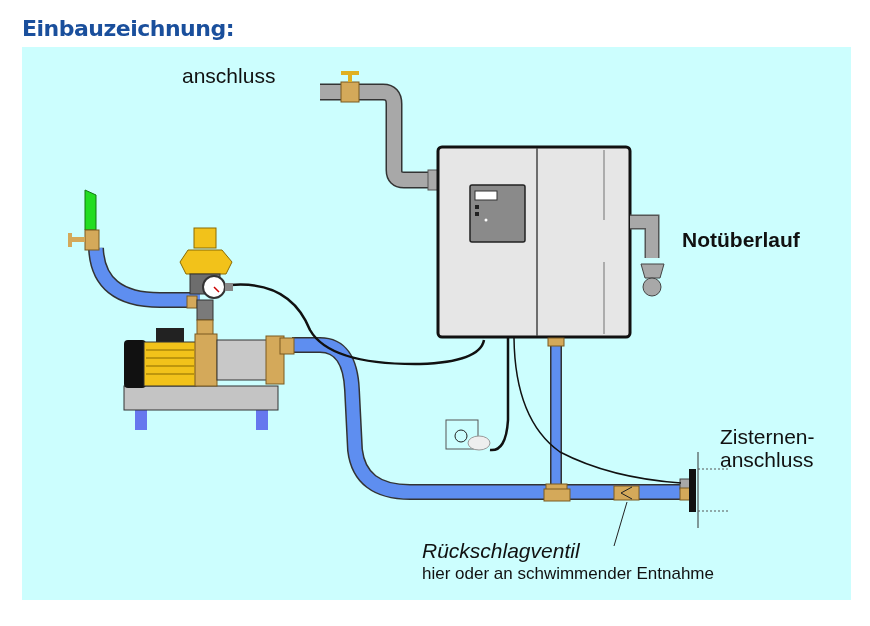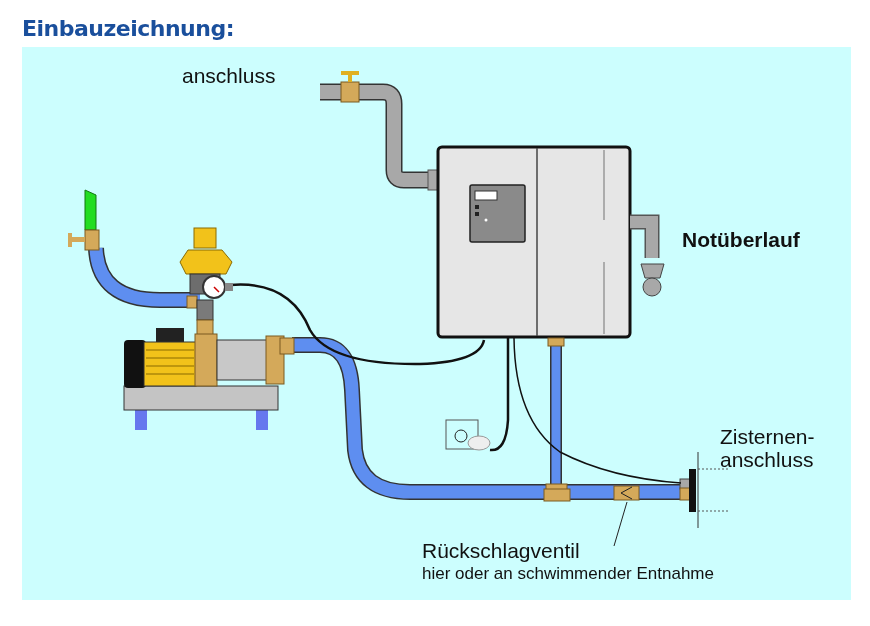--- a/index.html
+++ b/index.html
@@ -132,14 +132,14 @@
 </svg>
 
 <div class="lbl" style="left:182px;top:64px;">
   <div>anschluss</div>
 </div>
 <div class="lbl" style="left:682px;top:228px;font-weight:bold;">Notüberlauf</div>
 <div class="lbl" style="left:720px;top:417px;margin-top:8px;">
   <div>Zisternen-</div>
   <div>anschluss</div>
 </div>
-<div class="lbl" style="left:422px;top:539px;">Rückschlagventil</div>
+<div class="lbl" style="left:422px;top:539px;font-style:italic;">Rückschlagventil</div>
 <div class="lbl small" style="left:422px;top:564px;text-align:right;">hier oder an schwimmender Entnahme</div>
 
 </body></html>

